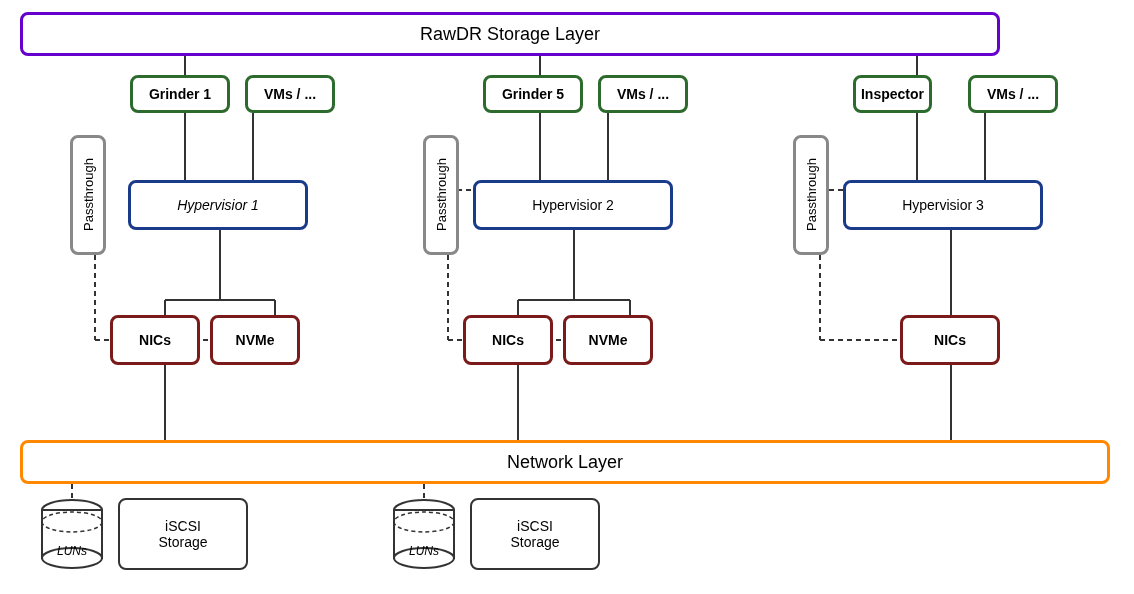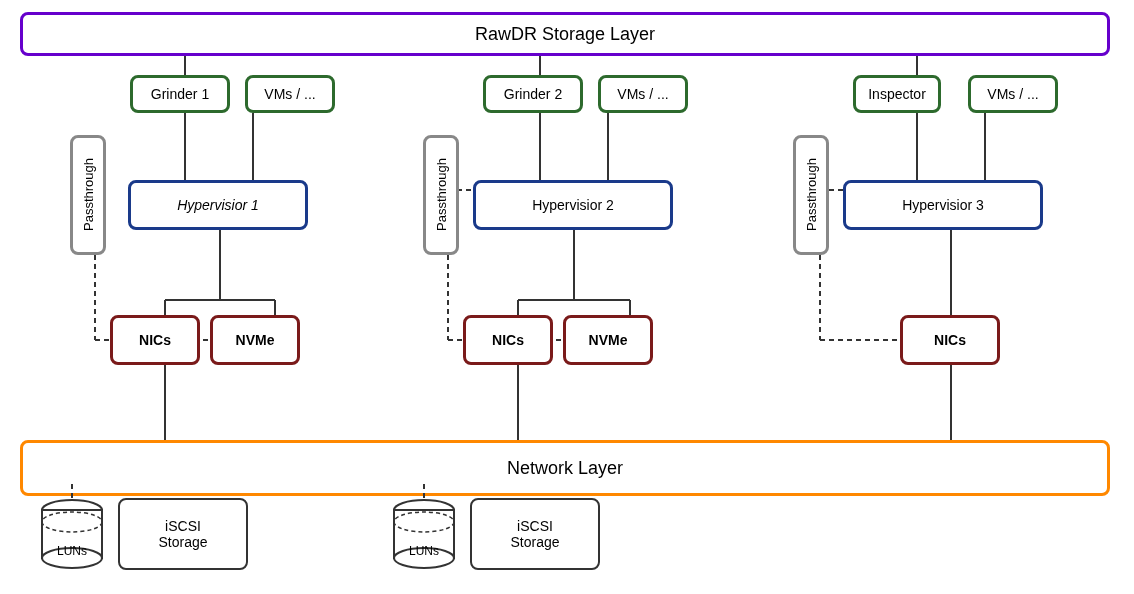--- a/index.html
+++ b/index.html
@@ -23,33 +23,34 @@
       align-items: center;
       justify-content: center;
       text-align: center;
       font-size: 14px;
       font-weight: normal;
       background: white;
     }
     .rawdr {
       border: 3px solid #6600cc;
       top: 12px; left: 20px;
-      width: 1090px; height: 44px;
+      width: 980px; height: 44px;
       font-size: 18px;
       font-weight: normal;
     }
     .network {
       border: 3px solid #ff8800;
       top: 440px; left: 20px;
-      width: 1090px; height: 56px;
+      width: 1090px; height: 44px;
       font-size: 18px;
     }
     
     .green-box {
       border: 3px solid #2d6a2d;
+      font-weight: bold;
     }
     
     .blue-box {
       border: 3px solid #1a3a8a;
     }
     
     .red-box {
       border: 3px solid #7a1a1a;
       font-weight: bold;
     }
@@ -63,20 +64,21 @@
       background: white;
     }
     
     .cylinder {
       position: absolute;
       display: flex;
       align-items: center;
       justify-content: center;
       text-align: center;
       font-size: 13px;
+      font-style: italic;
     }
     .cylinder svg {
       position: absolute;
       top: 0; left: 0;
       width: 100%;
       height: 100%;
     }
     .cylinder span {
       position: relative;
       z-index: 1;
@@ -176,21 +178,21 @@
 
   <div class="box red-box" style="top:315px; left:110px; width:90px; height:50px;">
     <span>NICs</span>
   </div>
 
   <div class="box red-box" style="top:315px; left:210px; width:90px; height:50px;">
     <span>NVMe</span>
   </div>
 
   <div class="box green-box" style="top:75px; left:483px; width:100px; height:38px;">
-    <span>Grinder 2</span>
+    <span>Grinder 5</span>
   </div>
 
   <div class="box green-box" style="top:75px; left:598px; width:90px; height:38px;">
     <span>VMs / ...</span>
   </div>
 
   <div class="box passthrough" style="top:135px; left:423px; width:36px; height:120px;">
     <span>Passthrough</span>
   </div>
 
@@ -199,21 +201,21 @@
   </div>
 
   <div class="box red-box" style="top:315px; left:463px; width:90px; height:50px;">
     <span>NICs</span>
   </div>
 
   <div class="box red-box" style="top:315px; left:563px; width:90px; height:50px;">
     <span>NVMe</span>
   </div>
 
-  <div class="box green-box" style="top:75px; left:853px; width:88px; height:38px;">
+  <div class="box green-box" style="top:75px; left:853px; width:79px; height:38px;">
     <span>Inspector</span>
   </div>
 
   <div class="box green-box" style="top:75px; left:968px; width:90px; height:38px;">
     <span>VMs / ...</span>
   </div>
 
   <div class="box passthrough" style="top:135px; left:793px; width:36px; height:120px;">
     <span>Passthrough</span>
   </div>

